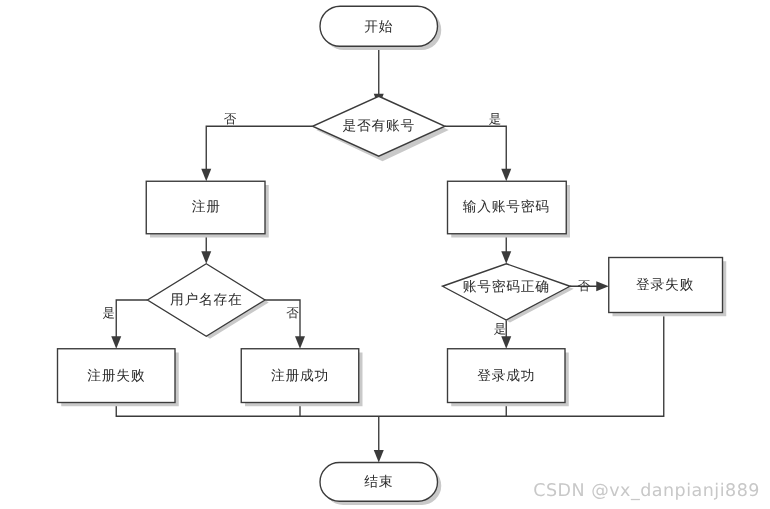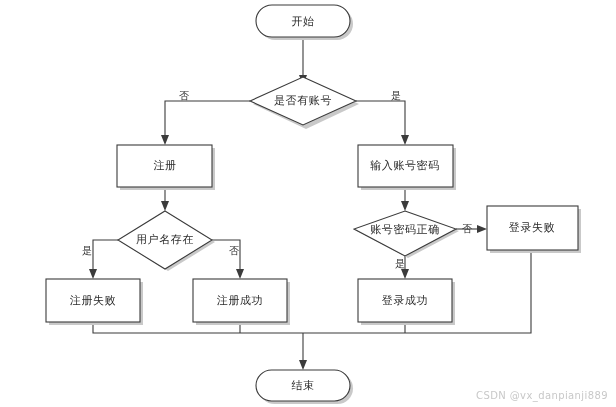--- a/index.html
+++ b/index.html
@@ -52,21 +52,21 @@
   }
   .arrow-head {
     fill: #3b3b3b;
     stroke: none;
   }
   .watermark {
     position: absolute;
     right: 8px;
     bottom: 6px;
     font-family: "DejaVu Sans", sans-serif;
-    font-size: 10px;
+    font-size: 14px;
     color: #c8c8c8;
     letter-spacing: 0.4px;
     white-space: nowrap;
     user-select: none;
   }
 </style>
 </head>
 <body>
 
 <svg id="flow-root" viewBox="0 0 616 407" width="616" height="407">

